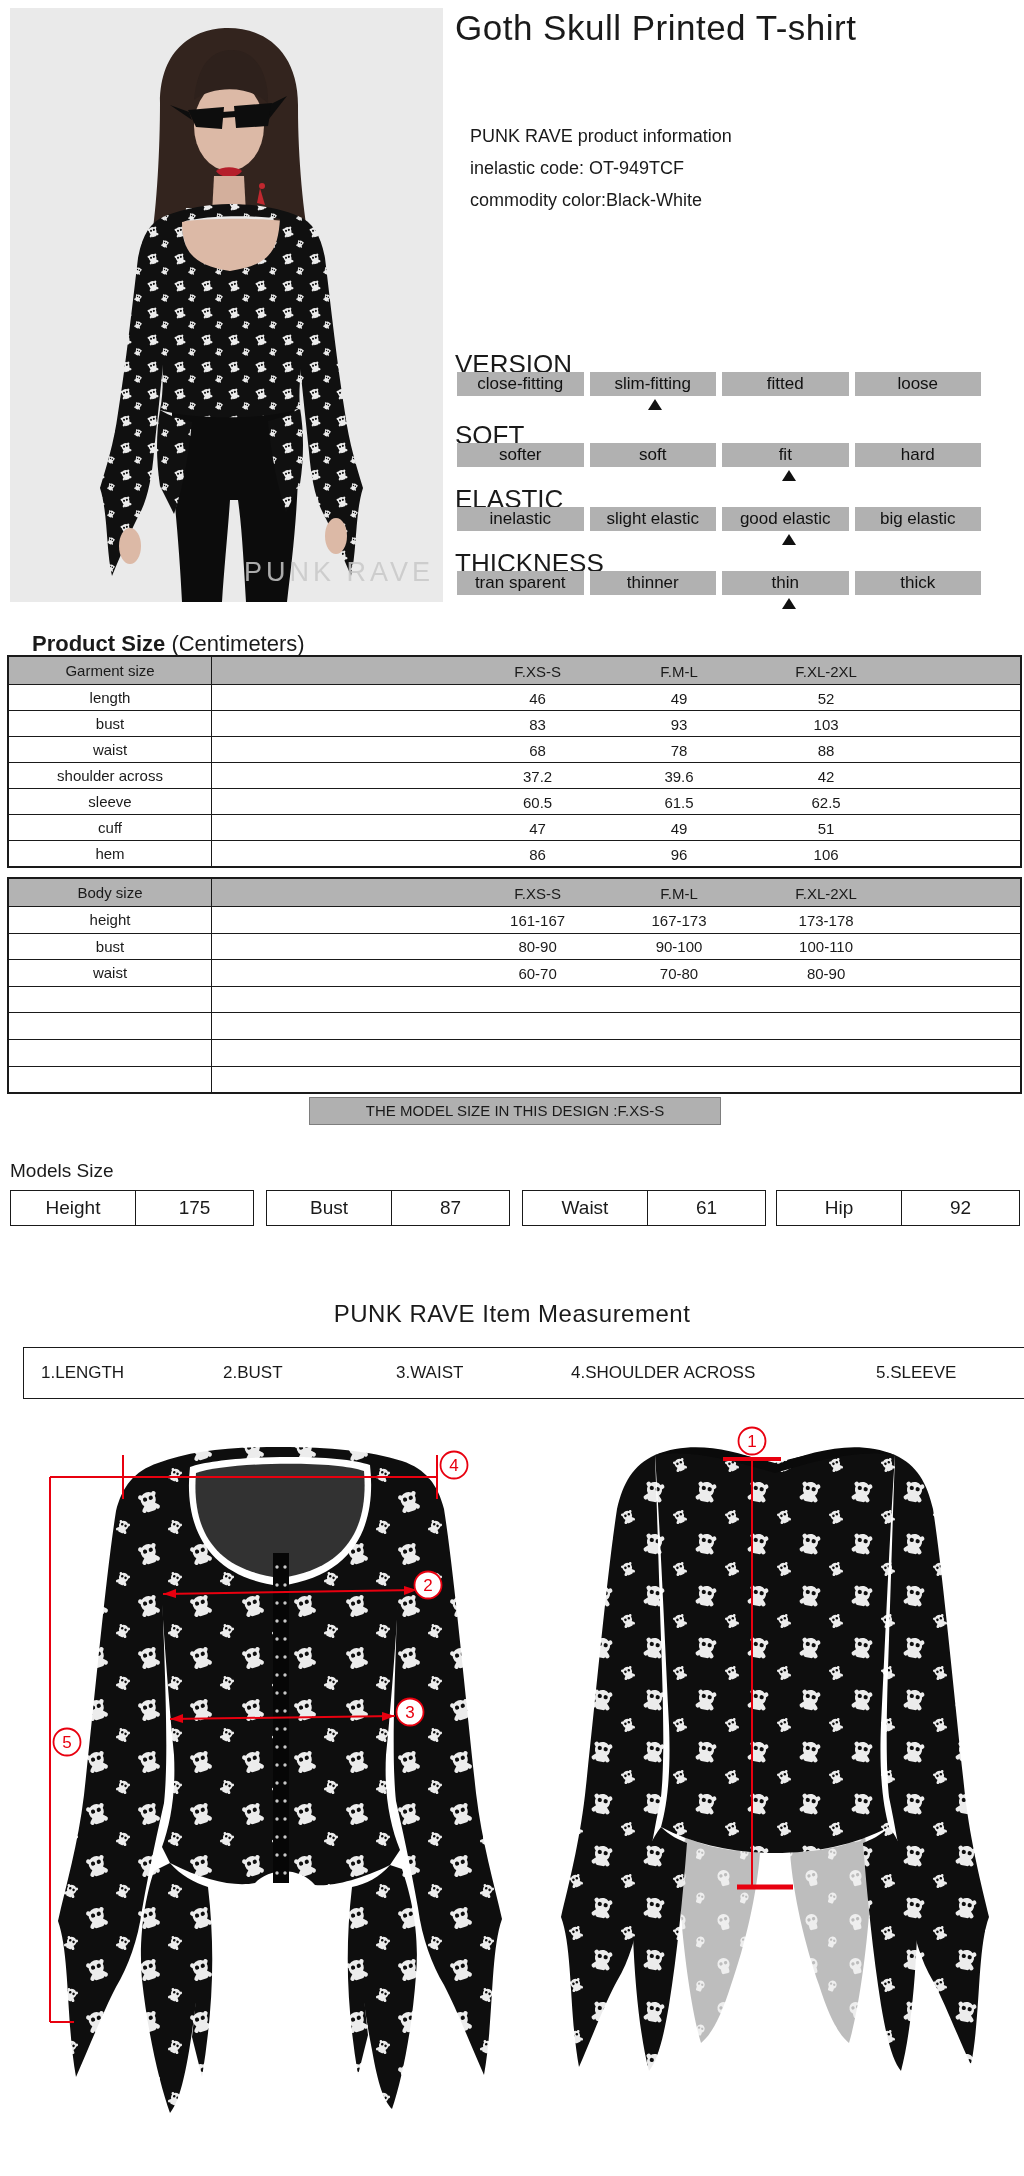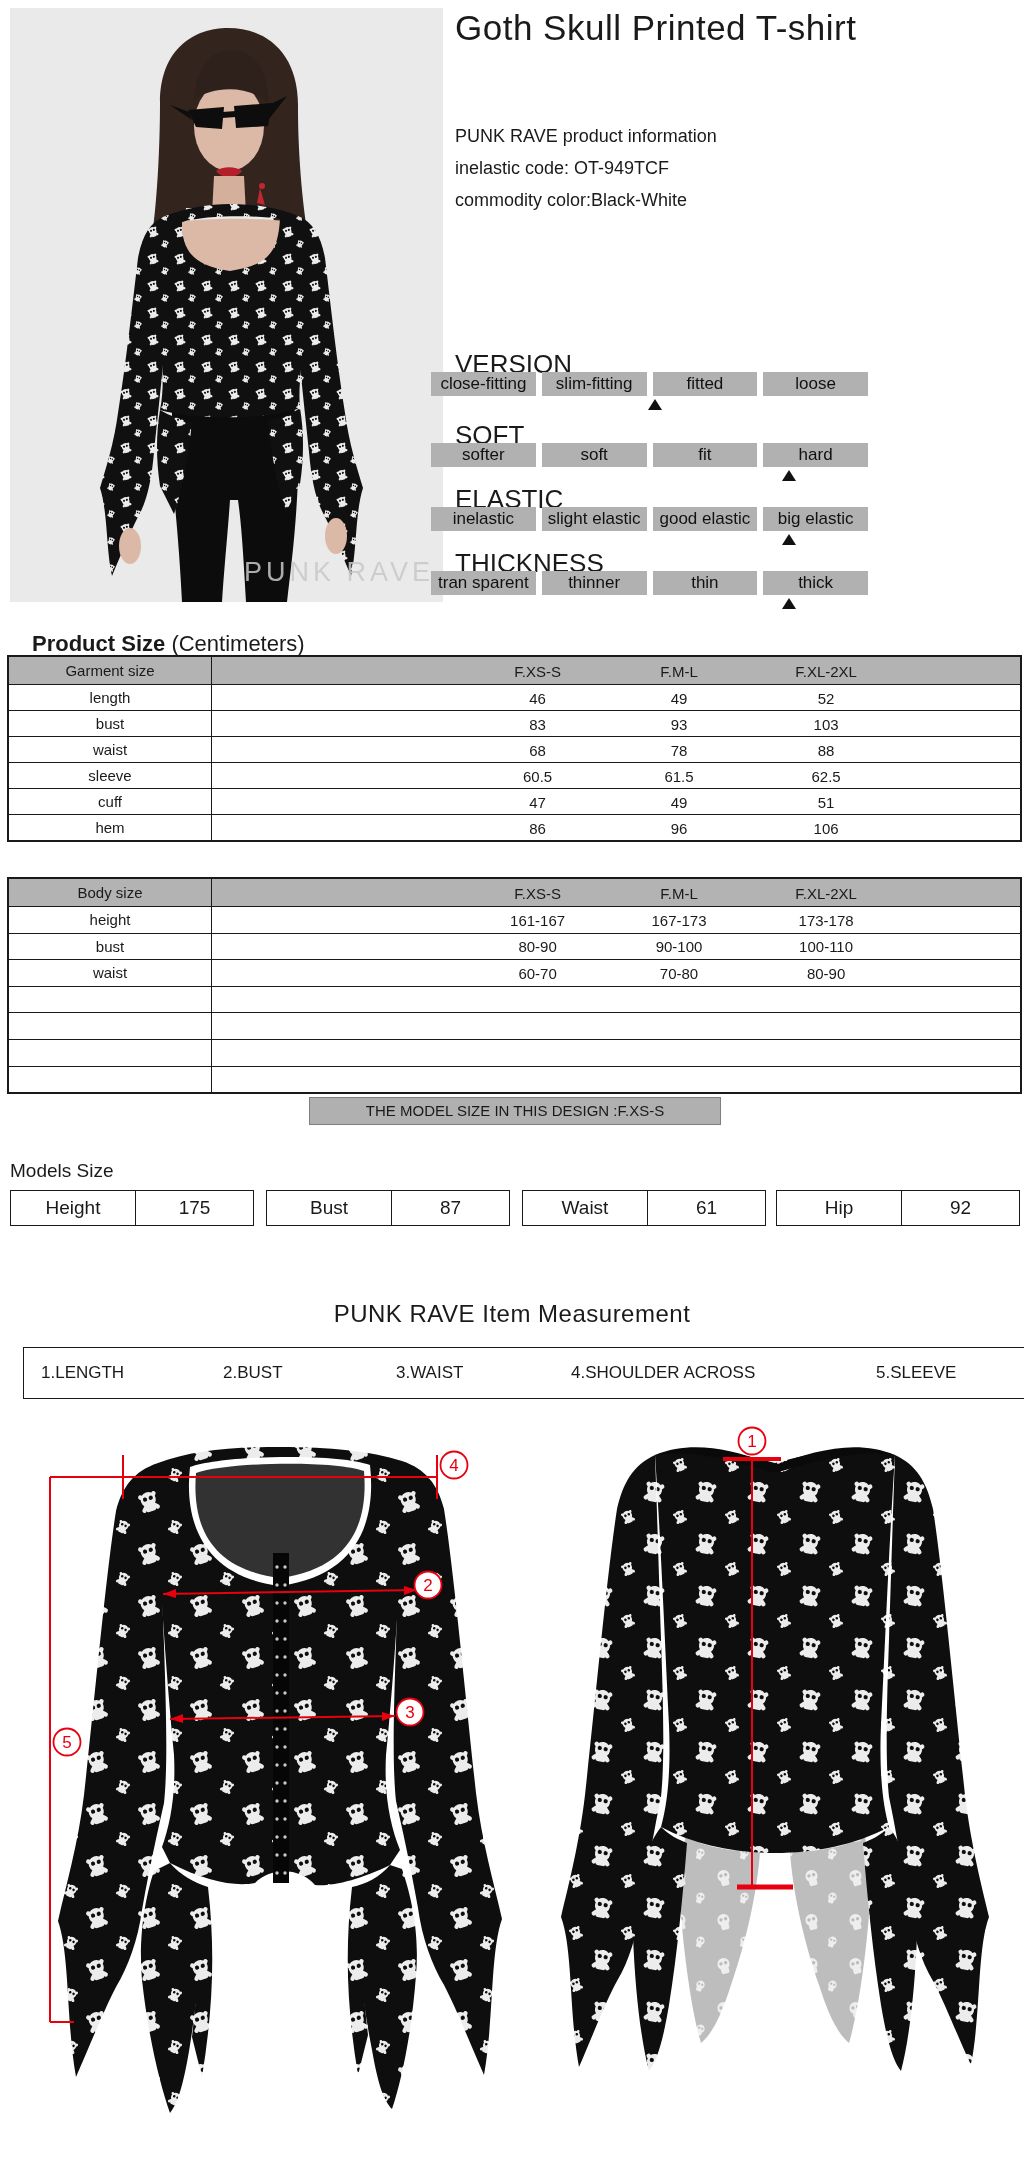--- a/index.html
+++ b/index.html
@@ -3,24 +3,24 @@
 <meta charset="utf-8">
 <style>
   html,body{margin:0;padding:0;background:#fff;}
   body{font-family:"Liberation Sans","DejaVu Sans",sans-serif;color:#1a1a1a;}
   #page{position:relative;width:1024px;height:2176px;background:#fff;overflow:hidden;}
   .abs{position:absolute;}
   
   #photo{left:10px;top:8px;width:433px;height:594px;background:#eaeaea;}
   
   #title{left:455px;top:8px;font-size:35px;letter-spacing:0.5px;}
-  #info{left:455px;top:120px;font-size:18px;line-height:32px;}
+  #info{left:470px;top:120px;font-size:18px;line-height:32px;}
   
   .attr-label{left:455px;font-size:26px;}
-  .bar{left:431px;width:437px;height:24px;display:flex;gap:6px;}
+  .bar{left:457px;width:524px;height:24px;display:flex;gap:6px;}
   .bar .opt{flex:1;background:#b1b1b1;text-align:center;font-size:17px;line-height:24px;color:#111;}
   .marker{width:0;height:0;border-left:7px solid transparent;border-right:7px solid transparent;border-bottom:11px solid #111;}
   
   #size-heading{left:8px;top:631px;font-size:22px;margin-left:24px;}
   #size-heading b{font-weight:700;}
   
   .tbl{border:2px solid #1a1a1a;background:#fff;}
   .trow{display:flex;border-bottom:1px solid #1a1a1a;position:relative;}
   .trow.last{border-bottom:none;}
   .trow.hdr{background:#b3b3b3;}
@@ -177,20 +177,28 @@
           <span class="v2">93</span>
           <span class="v3">103</span>
         </div>
     </div>
     <div class="trow rr">
       <div class="c1">waist</div>
       <div class="cw">
           <span class="v1">68</span>
           <span class="v2">78</span>
           <span class="v3">88</span>
+        </div>
+    </div>
+    <div class="trow rr">
+      <div class="c1">shoulder across</div>
+      <div class="cw">
+          <span class="v1">37.2</span>
+          <span class="v2">39.6</span>
+          <span class="v3">42</span>
         </div>
     </div>
     <div class="trow rr">
       <div class="c1">sleeve</div>
       <div class="cw">
           <span class="v1">60.5</span>
           <span class="v2">61.5</span>
           <span class="v3">62.5</span>
         </div>
     </div>

